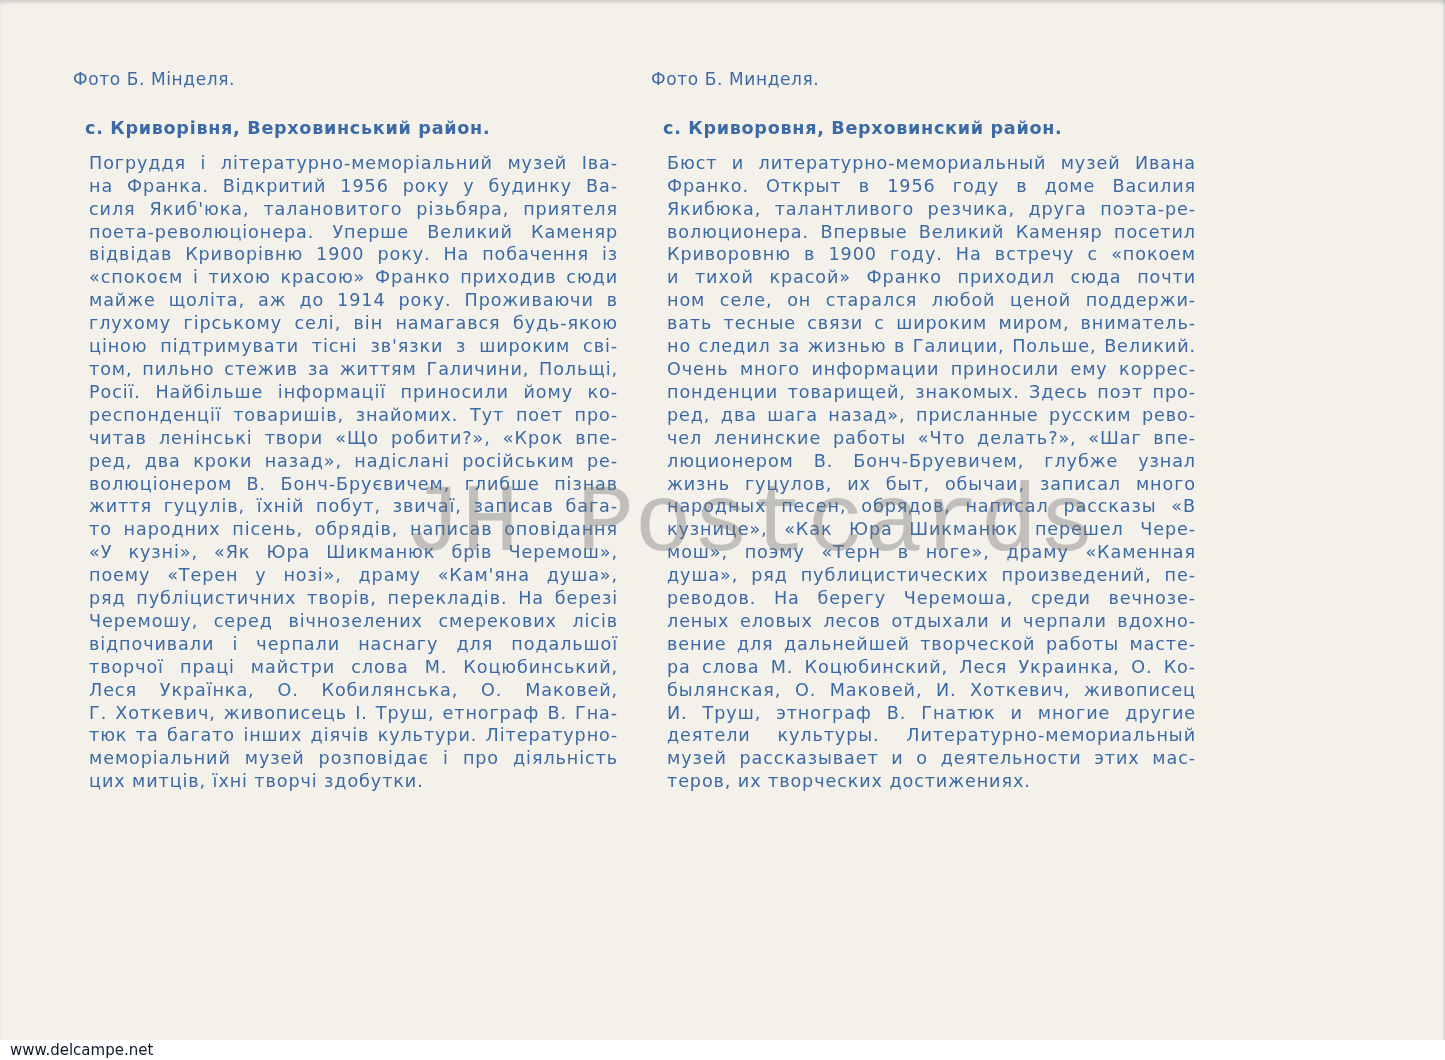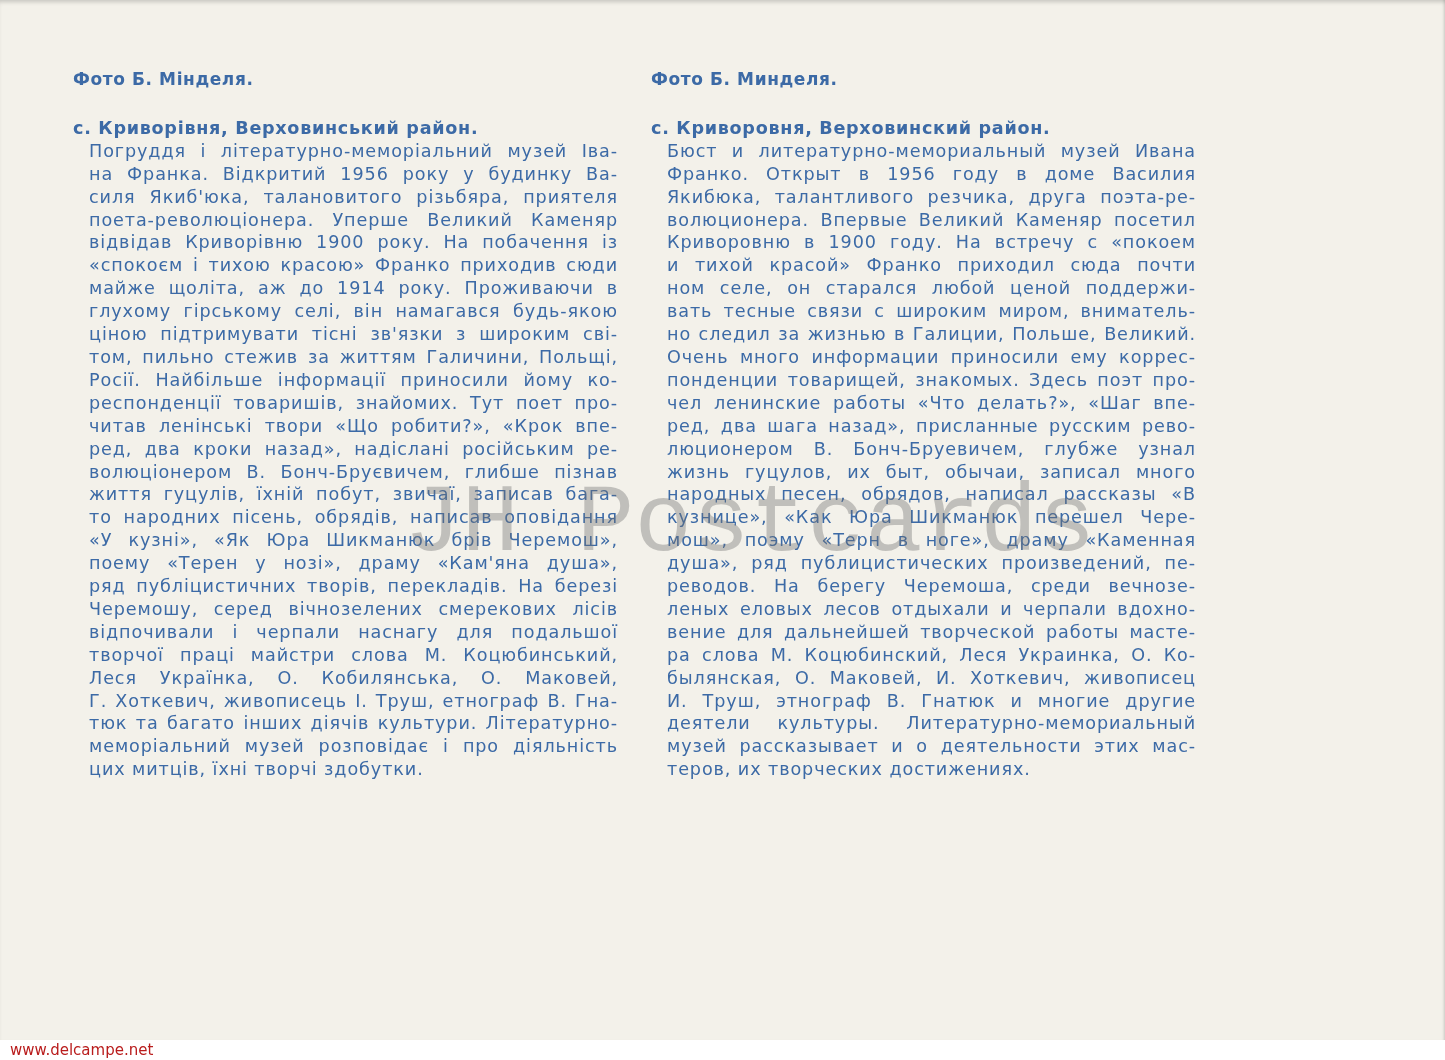--- a/index.html
+++ b/index.html
@@ -13,33 +13,33 @@
     background: #f3f1ea;
     box-shadow: inset 0 4px 4px -2px rgba(0,0,0,0.18), inset -3px 0 3px -2px rgba(0,0,0,0.15);
   }
   .col {
     position: absolute; top: 68px; width: 545px;
     color: #3c6aa6;
     font-size: 17.6px; line-height: 22.9px; letter-spacing: 0.9px;
   }
   .col.left { left: 73px; }
   .col.right { left: 651px; }
-  .credit { margin: 0 0 26px 0; font-size: 17px; letter-spacing: 0.6px; font-weight: bold; }
-  .heading { margin: 0; font-weight: bold; letter-spacing: 0.7px; }
+  .credit { margin: 0 0 26px 0; font-size: 17px; letter-spacing: 0.6px; }
+  .heading { margin: 12px; font-weight: bold; letter-spacing: 0.7px; }
   .line { display: block; text-align: justify; text-align-last: justify; white-space: nowrap; margin-left: 16px; }
   .line.last { text-align-last: left; }
   .watermark {
     position: absolute; left: 368px; top: 470px;
     font-family: Liberation Mono, monospace;
     font-size: 96px; color: rgba(110,110,110,0.38);
     letter-spacing: 0px; white-space: nowrap; pointer-events: none; margin-left: 36px;
   }
   .footer {
     position: absolute; top: 1041px; height: 19px;
-    font-family: "DejaVu Sans", sans-serif; font-size: 15px; color: #b91c1c;
+    font-family: "DejaVu Sans", sans-serif; font-size: 15px; color: #0f172a;
   }
   .footer.left { left: 10px; }
   .footer.right { right: 12px; margin-top: 32px; }
 </style>
 </head>
 <body>
 
 <div class="card">
 
   <div class="col left">
@@ -85,22 +85,22 @@
         <span class="line">Франко. Открыт в 1956 году в доме Василия</span>
         <span class="line">Якибюка, талантливого резчика, друга поэта-ре-</span>
         <span class="line">волюционера. Впервые Великий Каменяр посетил</span>
         <span class="line">Криворовню в 1900 году. На встречу с «покоем</span>
         <span class="line">и тихой красой» Франко приходил сюда почти</span>
         <span class="line">ном селе, он старался любой ценой поддержи-</span>
         <span class="line">вать тесные связи с широким миром, вниматель-</span>
         <span class="line">но следил за жизнью в Галиции, Польше, Великий.</span>
         <span class="line">Очень много информации приносили ему коррес-</span>
         <span class="line">понденции товарищей, знакомых. Здесь поэт про-</span>
+        <span class="line">ред, два шага назад», присланные русским рево-</span>
         <span class="line">чел ленинские работы «Что делать?», «Шаг впе-</span>
-        <span class="line">ред, два шага назад», присланные русским рево-</span>
         <span class="line">люционером В. Бонч-Бруевичем, глубже узнал</span>
         <span class="line">жизнь гуцулов, их быт, обычаи, записал много</span>
         <span class="line">народных песен, обрядов, написал рассказы «В</span>
         <span class="line">кузнице», «Как Юра Шикманюк перешел Чере-</span>
         <span class="line">мош», поэму «Терн в ноге», драму «Каменная</span>
         <span class="line">душа», ряд публицистических произведений, пе-</span>
         <span class="line">реводов. На берегу Черемоша, среди вечнозе-</span>
         <span class="line">леных еловых лесов отдыхали и черпали вдохно-</span>
         <span class="line">вение для дальнейшей творческой работы масте-</span>
         <span class="line">ра слова М. Коцюбинский, Леся Украинка, О. Ко-</span>

